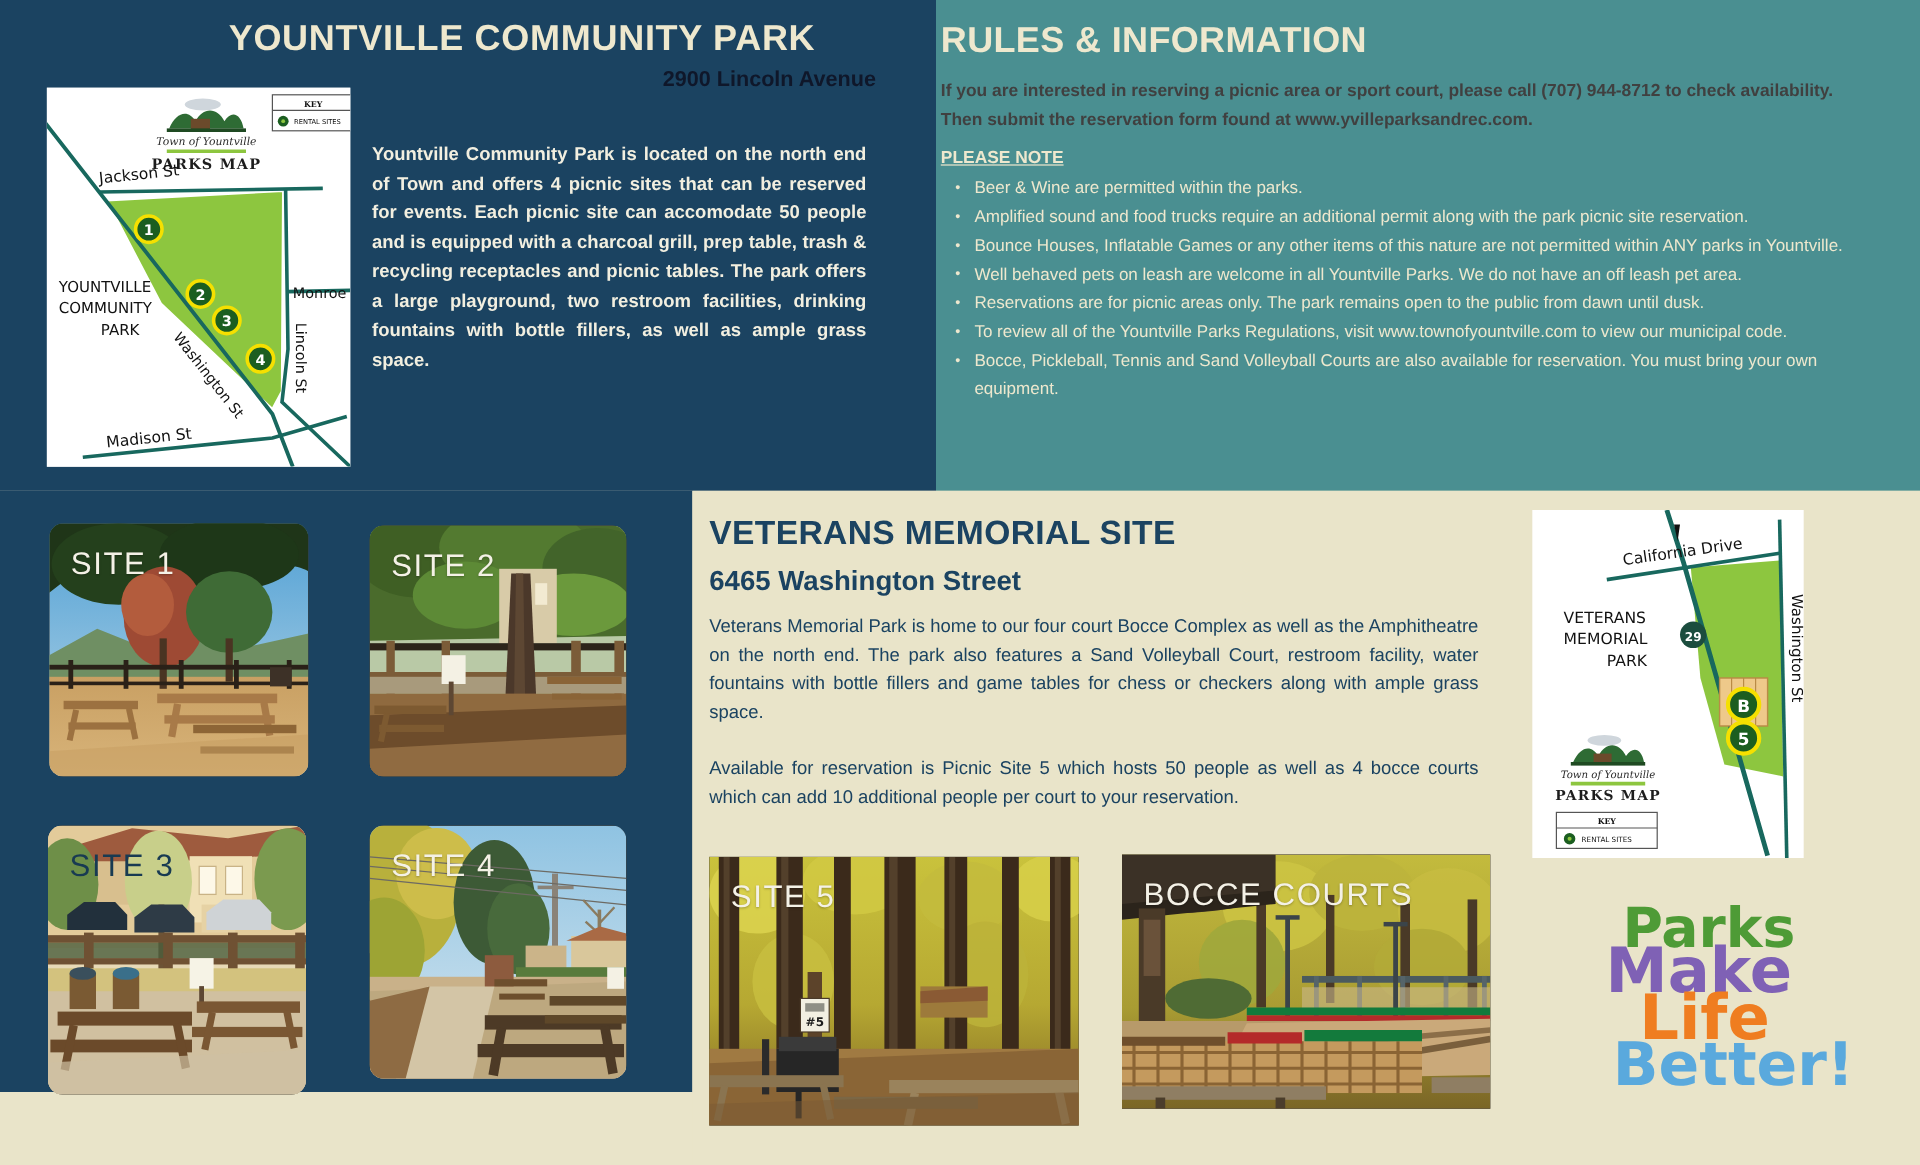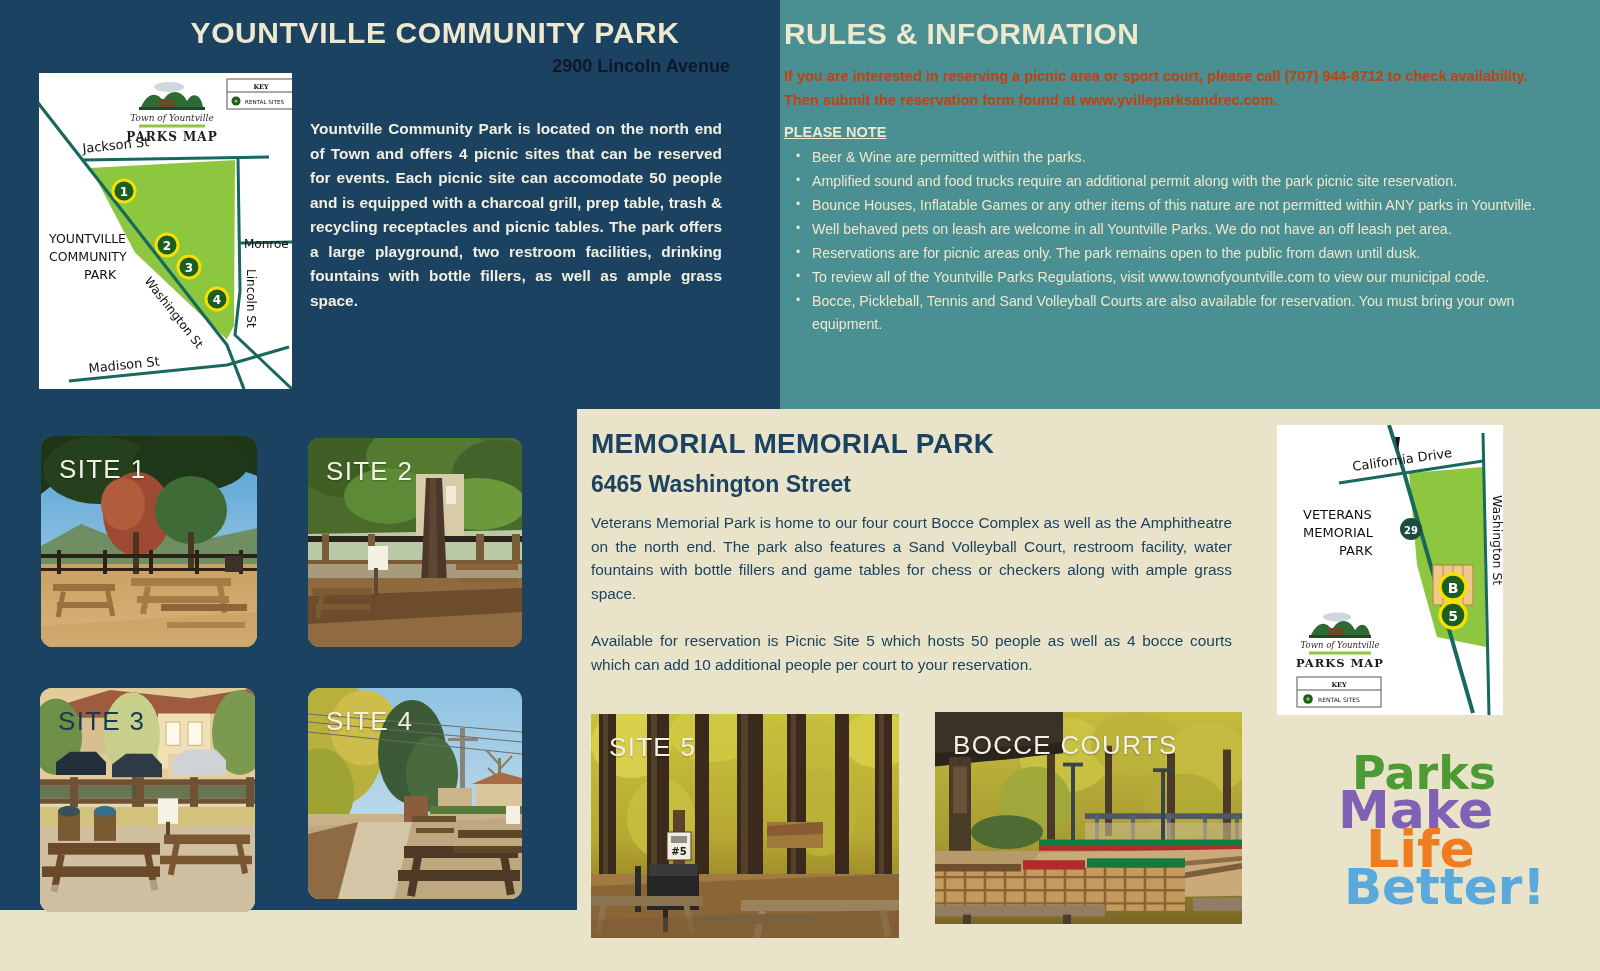--- a/index.html
+++ b/index.html
@@ -51,21 +51,21 @@
   }
   .map-svg { display:block; width:100%; height:100%; }
 
   
   .r-title {
     position:absolute; left:784px; top:17px;
     font-size:30px; font-weight:bold; color:#eee8ce; letter-spacing:0.3px;
   }
   .r-intro {
     position:absolute; left:784px; top:64px; width:760px;
-    font-size:14.5px; font-weight:bold; line-height:24px; color:#c2410c;
+    font-size:14.5px; font-weight:bold; line-height:24px; color:#404040;
   }
   .r-note {
     position:absolute; left:784px; top:124px;
     font-size:14.5px; font-weight:bold; color:#eee8ce;
     text-decoration:underline;
   }
   .r-list {
     position:absolute; left:790px; top:146px; width:752px;
     font-size:14.2px; line-height:23px; color:#eee8ce;
   }
@@ -203,21 +203,21 @@
   <ul class="r-list" id="rules-list">
       <li>Beer &amp; Wine are permitted within the parks.</li>
       <li>Amplified sound and food trucks require an additional permit along with the park picnic site reservation.</li>
       <li>Bounce Houses, Inflatable Games or any other items of this nature are not permitted within ANY parks in Yountville.</li>
       <li>Well behaved pets on leash are welcome in all Yountville Parks. We do not have an off leash pet area.</li>
       <li>Reservations are for picnic areas only. The park remains open to the public from dawn until dusk.</li>
       <li>To review all of the Yountville Parks Regulations, visit www.townofyountville.com to view our municipal code.</li>
       <li>Bocce, Pickleball, Tennis and Sand Volleyball Courts are also available for reservation. You must bring your own equipment.</li>
     </ul>
 
-  <div class="v-title">MEMORIAL MEMORIAL PARK</div>
+  <div class="v-title">VETERANS MEMORIAL SITE</div>
   <div class="v-subtitle">6465 Washington Street</div>
   <div class="v-body1">Veterans Memorial Park is home to our four court Bocce Complex as well as the Amphitheatre on the  north end. The park also features a Sand Volleyball Court, restroom facility, water fountains with bottle fillers and game tables for chess or checkers along with ample grass space.</div>
   <div class="v-body2">Available for reservation is Picnic Site 5 which hosts 50 people as well as 4 bocce courts which can add 10 additional people per court to your reservation.</div>
 
   <div class="vmap">
     <svg class="map-svg" viewBox="0 0 226 290" xmlns="http://www.w3.org/2000/svg">
       <rect x="0" y="0" width="226" height="290" fill="#ffffff"></rect>
 
       <polygon points="132,48 206,42 209,222 160,212 140,140" fill="#8dc63f"></polygon>
 

